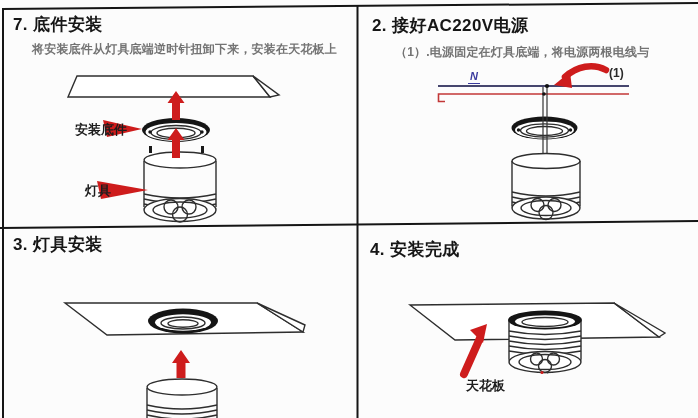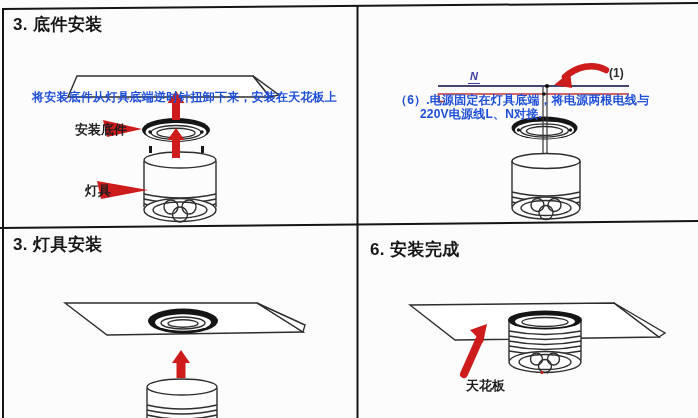--- a/index.html
+++ b/index.html
@@ -2,21 +2,21 @@
 <html><head>
 <meta charset="utf-8">
 <style>
   html,body{margin:0;padding:0;background:#e9e9e9;}
   .screen{position:relative;width:698px;height:418px;background:#fcfcfc;overflow:hidden;
           font-family:"Liberation Sans","DejaVu Sans",sans-serif;color:#222;}
   .frame{position:absolute;left:0;top:0;pointer-events:none;}
   .panel{position:absolute;}
   .svg-layer{position:absolute;left:0;top:0;}
   .title{position:absolute;font-size:17px;font-weight:bold;color:#161616;white-space:nowrap;letter-spacing:.4px;}
-  .body-text{position:absolute;font-size:12px;font-weight:600;color:#1d4ed8;white-space:nowrap;letter-spacing:.2px;margin-top:48px;}
+  .body-text{position:absolute;font-size:12px;font-weight:600;color:#737373;white-space:nowrap;letter-spacing:.2px;}
   .part-label{position:absolute;font-size:13px;font-weight:bold;color:#1d1d1d;white-space:nowrap;margin-left:29px;}
   .wire-label{position:absolute;font-size:11px;font-weight:bold;font-style:italic;color:#3b3b9e;
               border-bottom:1.5px solid #3b3b9e;line-height:11px;padding:0 2px 1px 2px;}
   .callout{position:absolute;font-size:12px;font-weight:600;color:#2a2a2a;white-space:nowrap;}
   .ln{stroke:#2e2e2e;stroke-width:1.4;fill:none;}
   .wfill{fill:#fff;}
   .red{fill:#ce1c1c;}
 </style>
 </head>
 <body>
@@ -59,21 +59,21 @@
         <ellipse cx="176" cy="202" rx="27" ry="8" class="ln"></ellipse>
         <circle cx="167" cy="199" r="7" class="ln"></circle>
         <circle cx="185" cy="199" r="7" class="ln"></circle>
         <circle cx="176" cy="206.5" r="7.5" class="ln"></circle>
       </g>
       <polygon class="red" points="172,83 180.5,95 176,95 176,112 168,112 168,95 163.5,95"></polygon>
       <polygon class="red" points="172,120 180.5,132 176,132 176,150 168,150 168,132 163.5,132"></polygon>
       <polygon class="red" points="138,121 99,112 103,129"></polygon>
       <polygon class="red" points="144,182 93,173 97,191"></polygon>
     </svg>
-    <div class="title" style="left:9px;top:5px">3. 底件安装</div>
+    <div class="title" style="left:9px;top:5px">7. 底件安装</div>
     <div class="body-text" style="left:28px;top:33px">将安装底件从灯具底端逆时针扭卸下来，安装在天花板上</div>
     <div class="part-label" style="left:42px;top:113px">安装底件</div>
     <div class="part-label" style="left:52px;top:174px">灯具</div>
   </section>
 
   <section class="panel" style="left:358px;top:8px;width:340px;height:216px;">
     <svg class="svg-layer" width="340" height="216" viewBox="0 0 340 216">
       <line x1="80" y1="78" x2="271" y2="78" stroke="#46466e" stroke-width="1.8"></line>
       <path d="M271,86 L80.5,86 L80.5,93.5 L87,93.5" stroke="#c23737" stroke-width="1.6" fill="none"></path>
       <g>
@@ -101,22 +101,22 @@
         <path d="M154,184 Q188,192 222,184" class="ln"></path>
         <path d="M154,189 Q188,197 222,189" class="ln"></path>
         <path d="M154,194 Q188,202 222,194" class="ln"></path>
         <ellipse cx="188" cy="200" rx="34" ry="11" class="ln wfill"></ellipse>
         <ellipse cx="188" cy="200" rx="25" ry="7.5" class="ln"></ellipse>
         <circle cx="179.5" cy="197" r="6.5" class="ln"></circle>
         <circle cx="196.5" cy="197" r="6.5" class="ln"></circle>
         <circle cx="188" cy="204.5" r="7" class="ln"></circle>
       </g>
     </svg>
-    <div class="body-text" style="left:37px;top:36px">（6）.电源固定在灯具底端，将电源两根电线与</div>
-    <div class="body-text" style="left:62px;top:50px">220V电源线L、N对接.</div>
+    <div class="title" style="left:14px;top:6px">2. 接好AC220V电源</div>
+    <div class="body-text" style="left:37px;top:36px">（1）.电源固定在灯具底端，将电源两根电线与</div>
     <div class="wire-label" style="left:110px;top:63px">N</div>
     <div class="callout" style="left:251px;top:58px">(1)</div>
   </section>
 
   <section class="panel" style="left:4px;top:225px;width:280px;height:193px;">
     <svg class="svg-layer" width="352" height="193" viewBox="0 0 352 193">
       <g>
         <polygon points="61,78 253,78 299,107 103,110" class="ln wfill"></polygon>
         <polygon points="253,78 301,100 299,107" class="ln wfill"></polygon>
       </g>
@@ -161,17 +161,17 @@
         <circle cx="189.5" cy="147.5" r="1.1" fill="#333"></circle>
         <ellipse cx="187" cy="95" rx="37" ry="9.5" fill="#151515"></ellipse>
         <ellipse cx="187" cy="96.5" rx="30" ry="6.3" fill="#fff"></ellipse>
         <ellipse cx="187" cy="97" rx="23" ry="4.5" class="ln" stroke-width="1.2"></ellipse>
       </g>
       <g>
         <path d="M106,149 L122,113" stroke="#ce1c1c" stroke-width="8" stroke-linecap="round"></path>
         <polygon class="red" points="129,99 112,105 125,118"></polygon>
       </g>
     </svg>
-    <div class="title" style="left:12px;top:13px">6. 安装完成</div>
+    <div class="title" style="left:12px;top:13px">4. 安装完成</div>
     <div class="part-label" style="left:79px;top:152px">天花板</div>
   </section>
 
 </div>
 
 </body></html>

